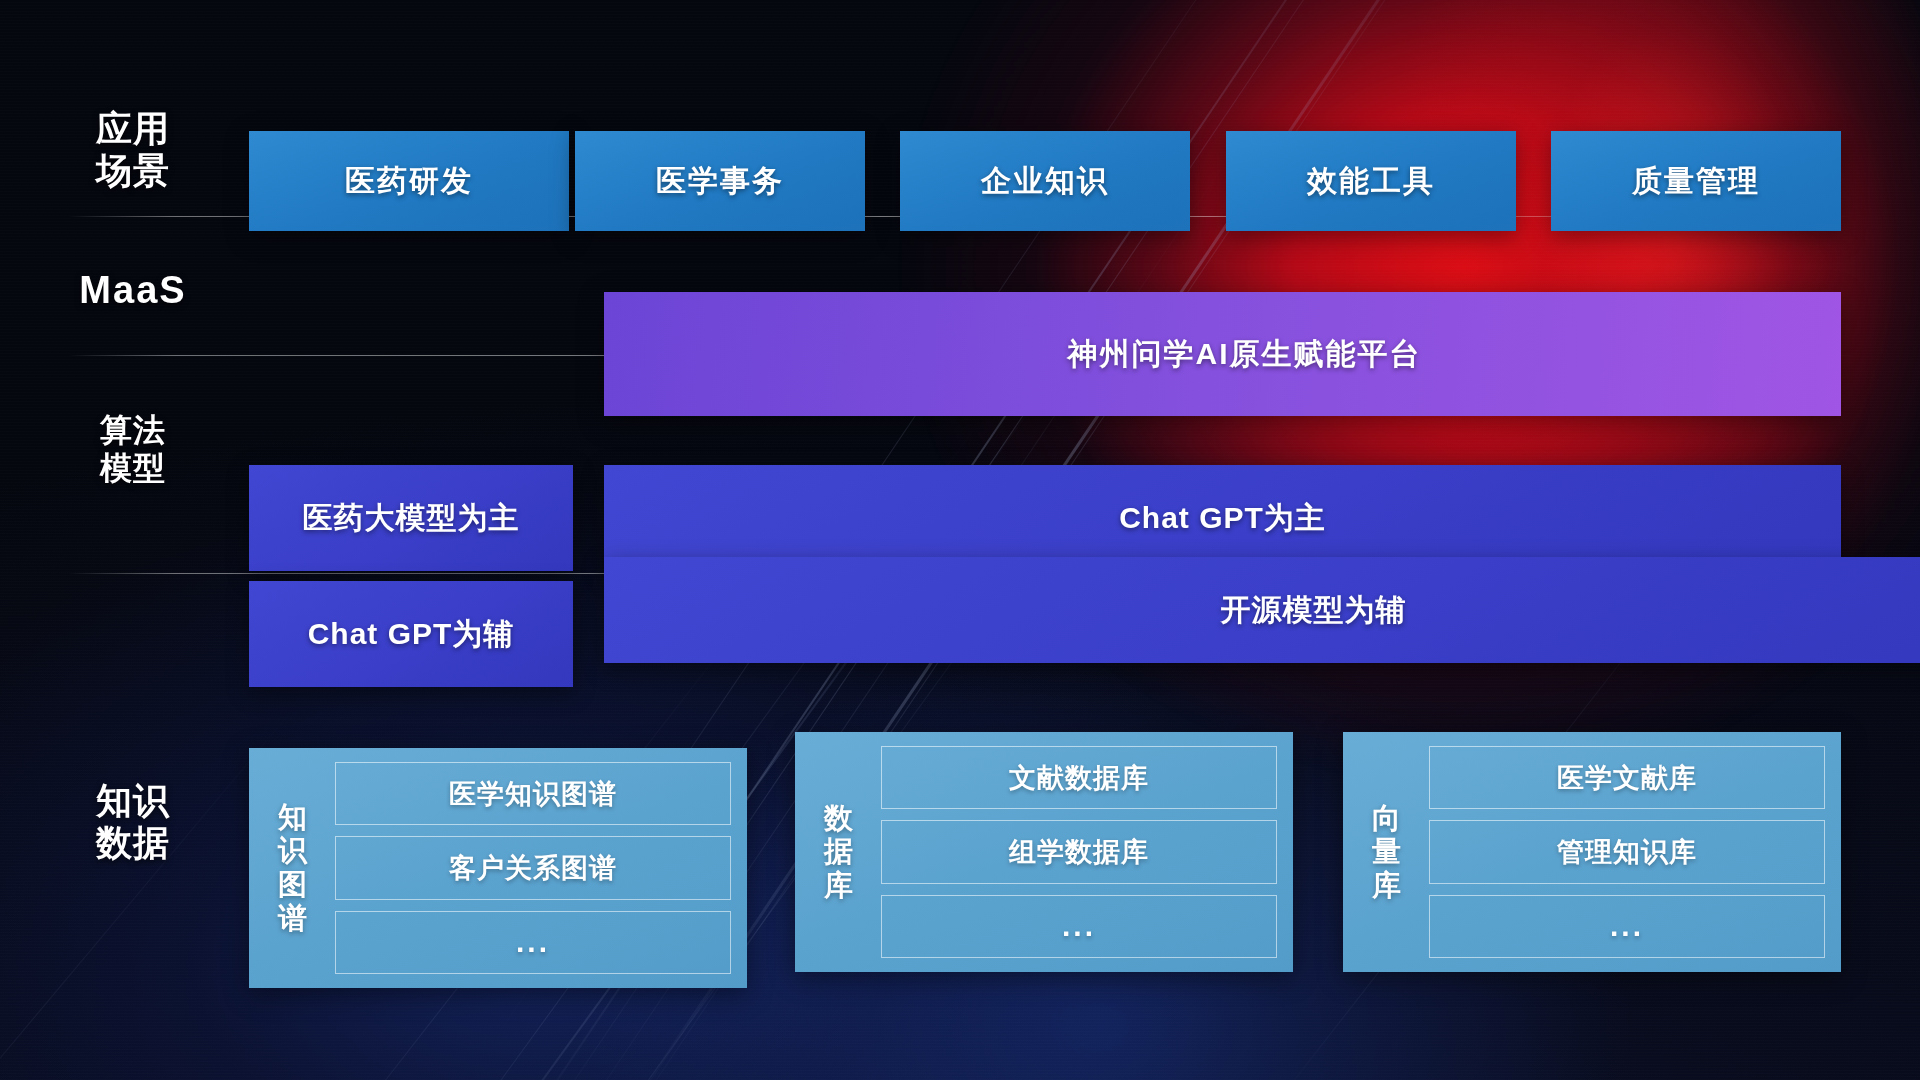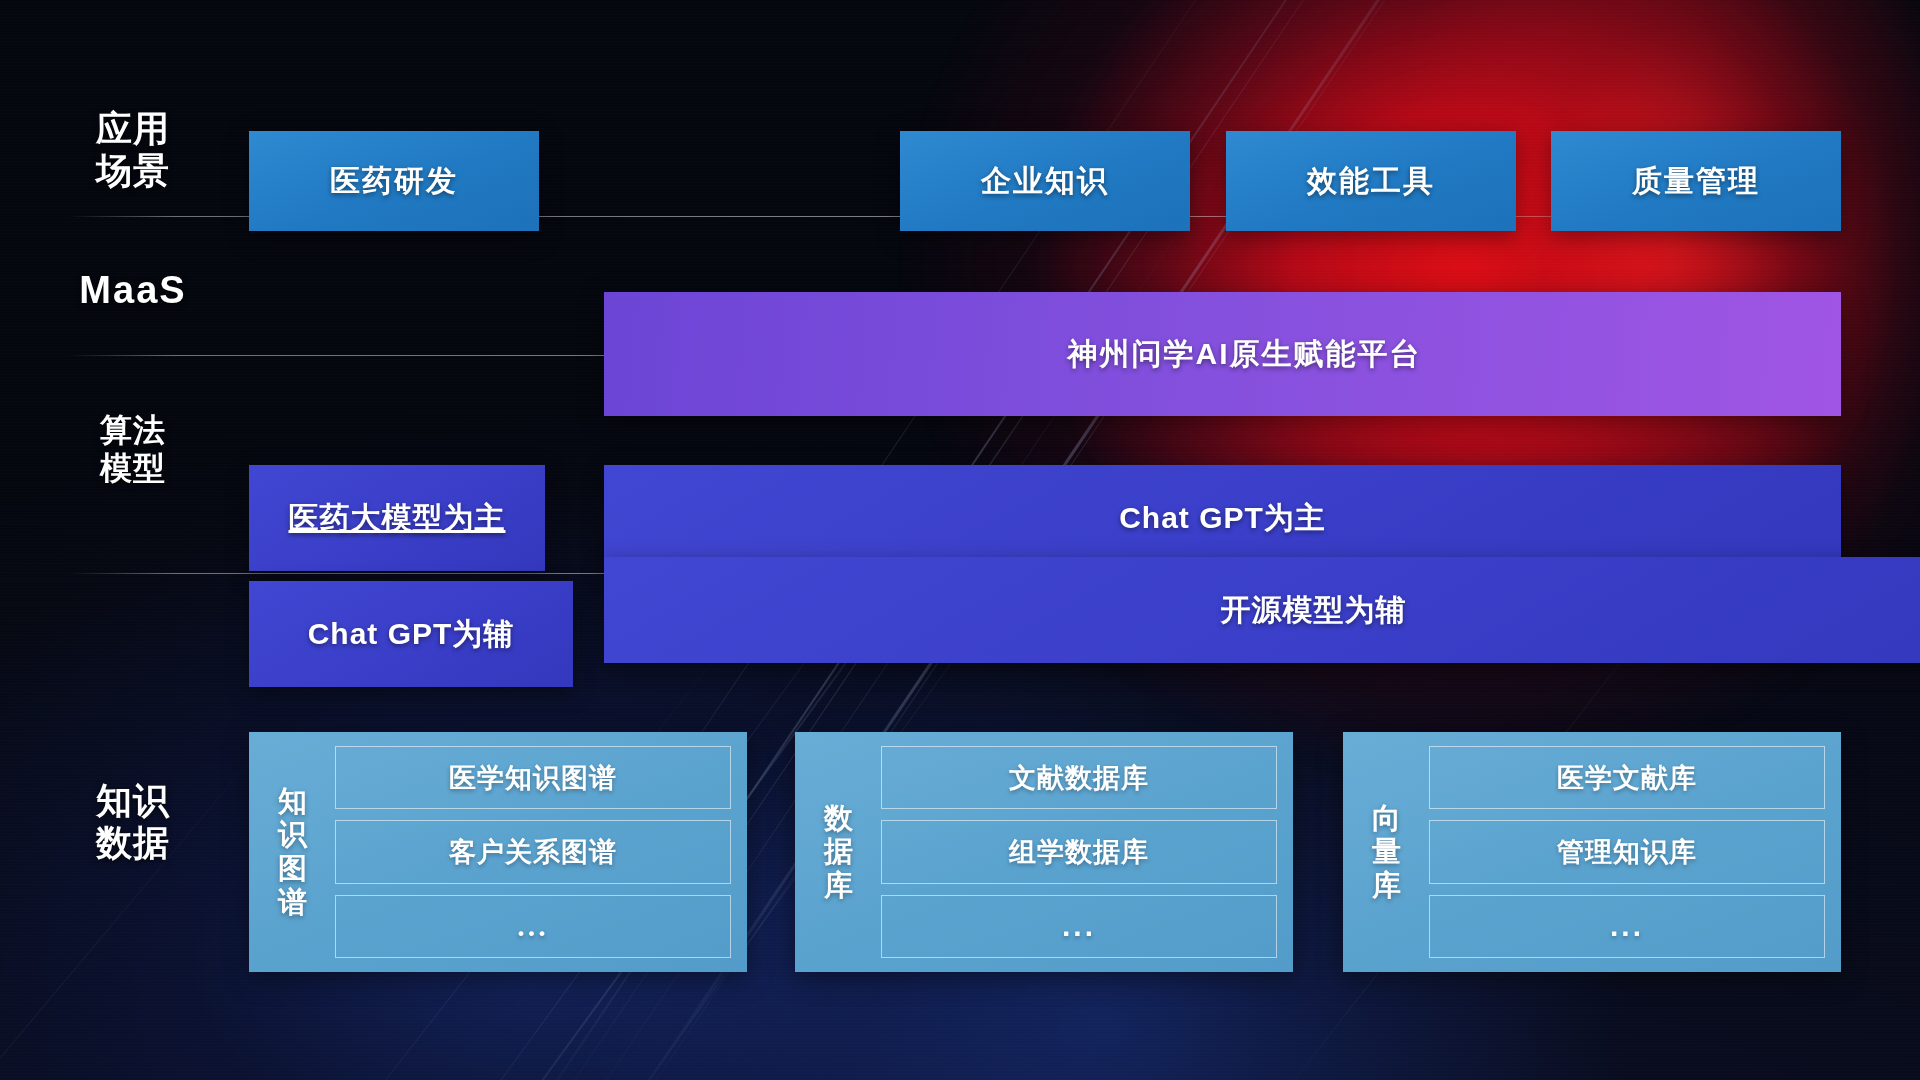--- a/index.html
+++ b/index.html
@@ -197,51 +197,54 @@
 场景</div>
 
   <div class="rowlabel" style="left:68px;width:130px;top:268px;font-size:38px;letter-spacing:2px;">MaaS</div>
 
   <div class="rowlabel" style="left:68px;width:130px;top:412px;font-size:32px;">算法
 模型</div>
 
   <div class="rowlabel" style="left:68px;width:130px;top:780px;font-size:36px;">知识
 数据</div>
 
-  <div class="box app-box" style="left:249px;top:131px;width:290px;height:100px;">
+  <div class="box app-box" style="left:249px;top:131px;width:320px;height:100px;">
     <span>医药研发</span>
+  </div>
+  <div class="box app-box" style="left:575px;top:131px;width:290px;height:100px;">
+    <span>医学事务</span>
   </div>
   <div class="box app-box" style="left:900px;top:131px;width:290px;height:100px;">
     <span>企业知识</span>
   </div>
   <div class="box app-box" style="left:1226px;top:131px;width:290px;height:100px;">
     <span>效能工具</span>
   </div>
   <div class="box app-box" style="left:1551px;top:131px;width:290px;height:100px;">
     <span>质量管理</span>
   </div>
 
   <div class="box maas-right" style="left:604px;top:292px;width:1237px;height:124px;">
     <span>神州问学AI原生赋能平台</span>
   </div>
 
-  <div class="box algo-box" style="left:249px;top:465px;width:296px;height:106px;text-decoration:underline;">
+  <div class="box algo-box" style="left:249px;top:465px;width:324px;height:106px;">
     <span>医药大模型为主</span>
   </div>
   <div class="box algo-box" style="left:604px;top:465px;width:1237px;height:106px;">
     <span>Chat GPT为主</span>
   </div>
   <div class="box algo-box" style="left:249px;top:581px;width:324px;height:106px;">
     <span>Chat GPT为辅</span>
   </div>
   <div class="box algo-box" style="left:604px;top:557px;width:1419px;height:106px;">
     <span>开源模型为辅</span>
   </div>
 
-  <div class="kpanel" style="left:249px;top:732px;width:498px;height:240px;font-family:Liberation Serif, serif;">
+  <div class="kpanel" style="left:249px;top:748px;width:498px;height:240px;">
     <div class="kpanel-label">知识图谱</div>
     <div class="kpanel-chips">
       <div class="kchip">医学知识图谱</div>
       <div class="kchip">客户关系图谱</div>
       <div class="kchip dots">...</div>
     </div>
   </div>
 
   <div class="kpanel" style="left:795px;top:732px;width:498px;height:240px;">
     <div class="kpanel-label">数据库</div>

